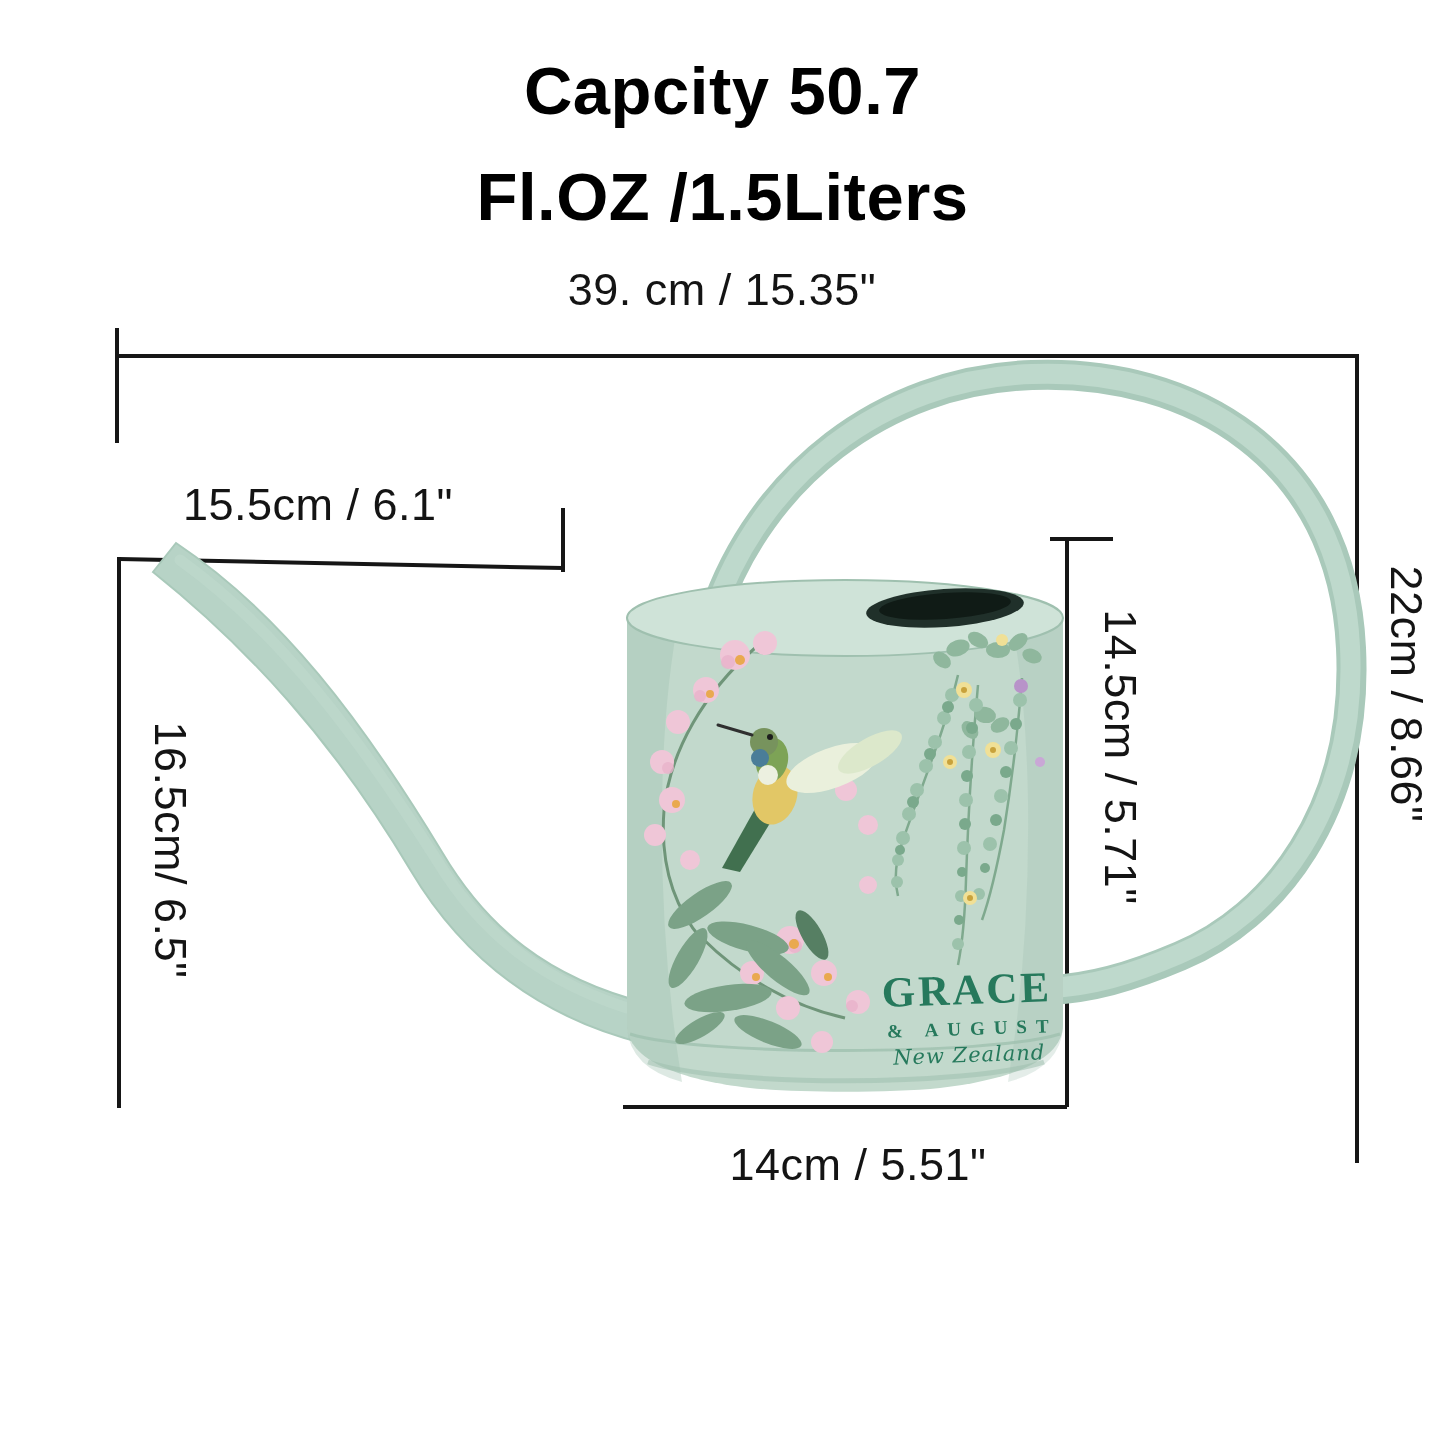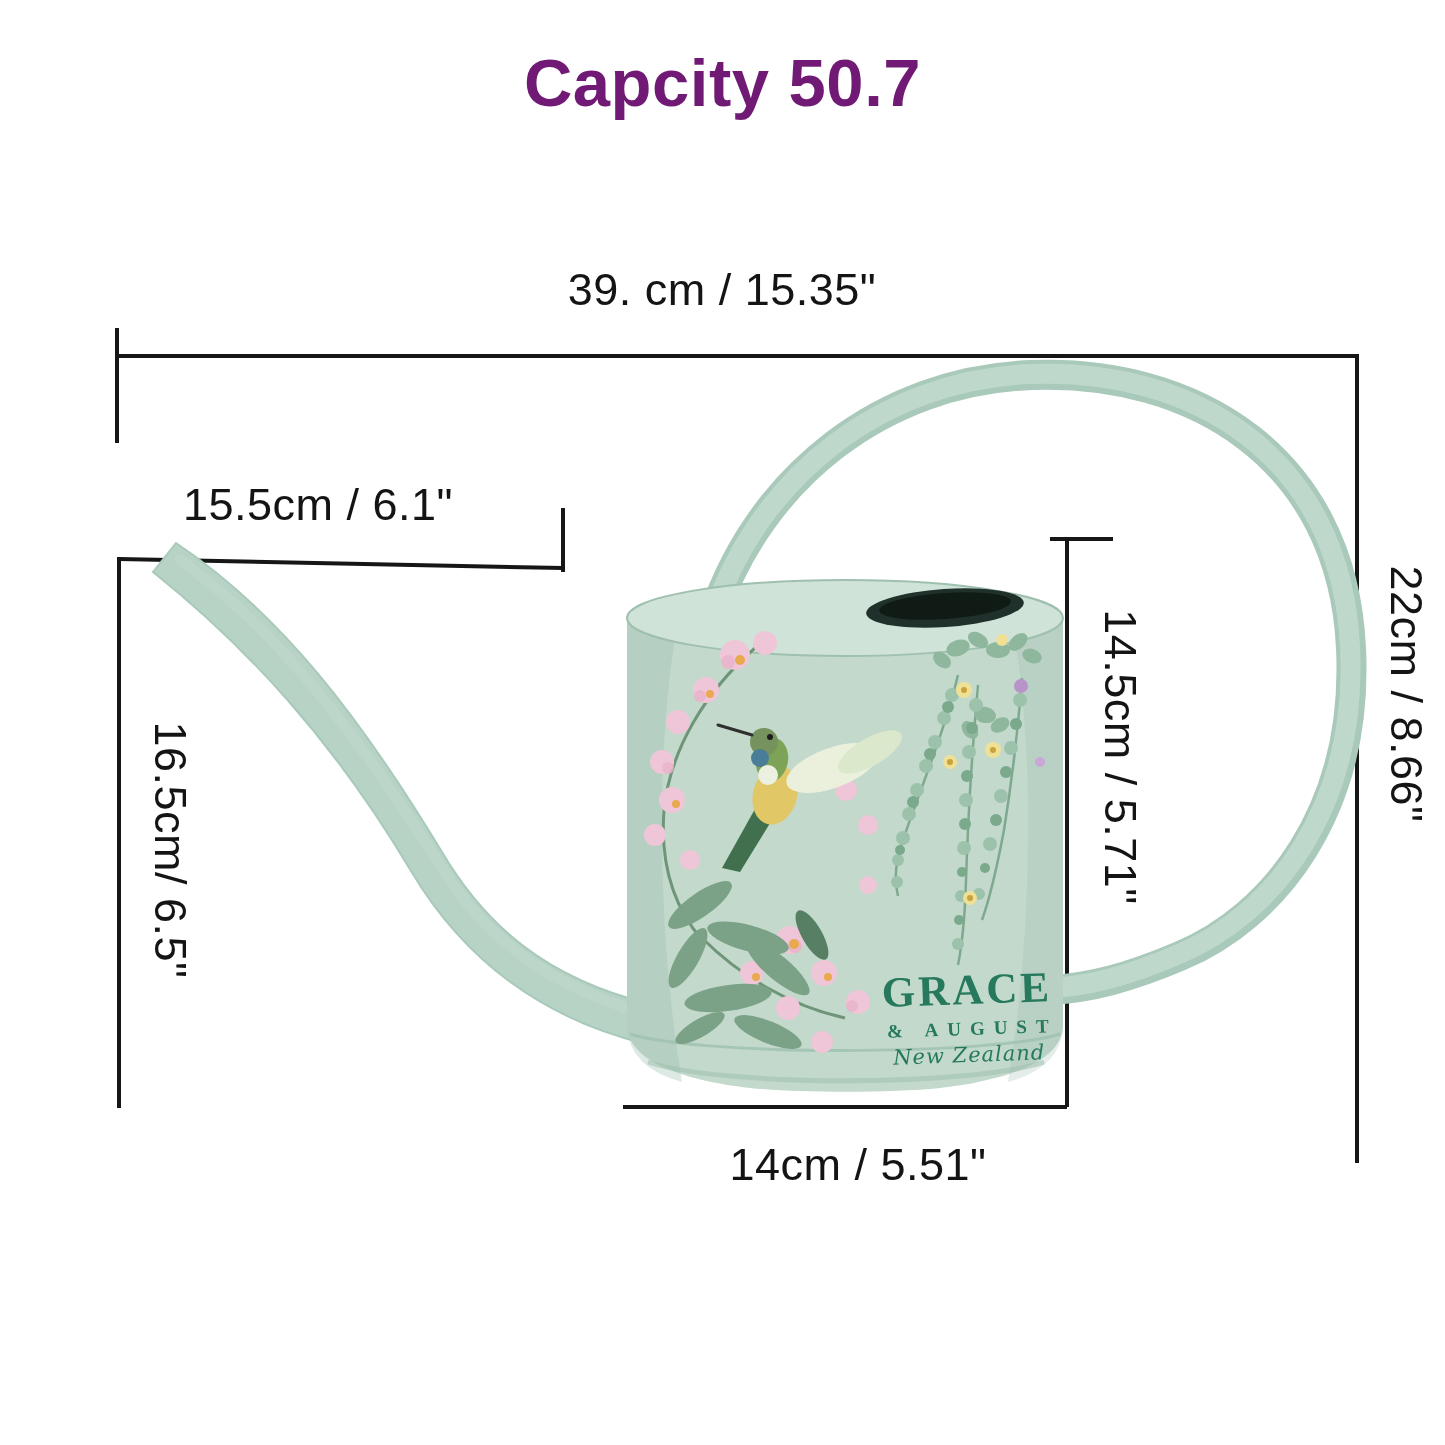--- a/index.html
+++ b/index.html
@@ -2,22 +2,22 @@
 <html style="--line: #161616; --text: #141414; --can-body: #c2d9cc; --can-top: #cfe3d8; --can-edge: #9fc0af; --tube-outer: #a9c9ba; --tube-inner: #bed9cc; --spout: #b7d3c6; --opening: #20302a; --logo-green: #26795c; --flower-pink: #efc6d7; --flower-yellow: #ecd167; --leaf-green: #7ba287; --bead-green: #9cc2ab; --bird-blue: #4a7d98; --bird-yellow: #e2c766;"><head>
 <meta charset="utf-8">
 <style>
   html,body{margin:0;padding:0;background:#ffffff;}
   .stage{
     position:relative;width:1445px;height:1445px;background:#ffffff;overflow:hidden;
     font-family:"Liberation Sans", sans-serif;color:#131313;
   }
   .scene{position:absolute;inset:0;}
   .title{
-    position:absolute;left:0;right:0;top:30px;text-align:center;
-    font-size:67px;font-weight:800;line-height:106px;letter-spacing:.5px;color:#701a75;
+    position:absolute;left:0;right:0;top:38px;text-align:center;
+    font-size:67px;font-weight:800;line-height:106px;letter-spacing:.5px;color:#000000;
   }
   .dim-label{
     position:absolute;font-size:45px;font-weight:400;letter-spacing:.5px;color:#141414;
     white-space:nowrap;transform:translate(-50%,-50%);
   }
   .dim-label.rot90{transform:translate(-50%,-50%) rotate(90deg);}
   
   .dim-line{stroke:var(--line,#161616);stroke-width:4;fill:none;}
   .tube-outer{stroke:var(--tube-outer,#a9c9ba);stroke-width:30;fill:none;stroke-linecap:round;}
   .tube-inner{stroke:var(--tube-inner,#bed9cc);stroke-width:20;fill:none;stroke-linecap:round;}
@@ -221,20 +221,21 @@
         <text class="logo-grace" x="968" y="1004" text-anchor="middle">GRACE</text>
         <text class="logo-august" x="972" y="1035" text-anchor="middle">&amp; AUGUST</text>
         <text class="logo-origin" x="968" y="1062" text-anchor="middle">New Zealand</text>
       </g>
 
     </g>
   </svg>
 
   <div class="title">
     <div>Capcity 50.7</div>
+    <div>Fl.OZ /1.5Liters</div>
   </div>
 
   <div class="dim-label" style="left:722px;top:290px;">39. cm / 15.35"</div>
 
   <div class="dim-label" style="left:318px;top:505px;">15.5cm / 6.1"</div>
 
   <div class="dim-label rot90" style="left:170px;top:850px;">16.5cm/ 6.5"</div>
 
   <div class="dim-label rot90" style="left:1120px;top:757px;">14.5cm / 5.71"</div>
 

